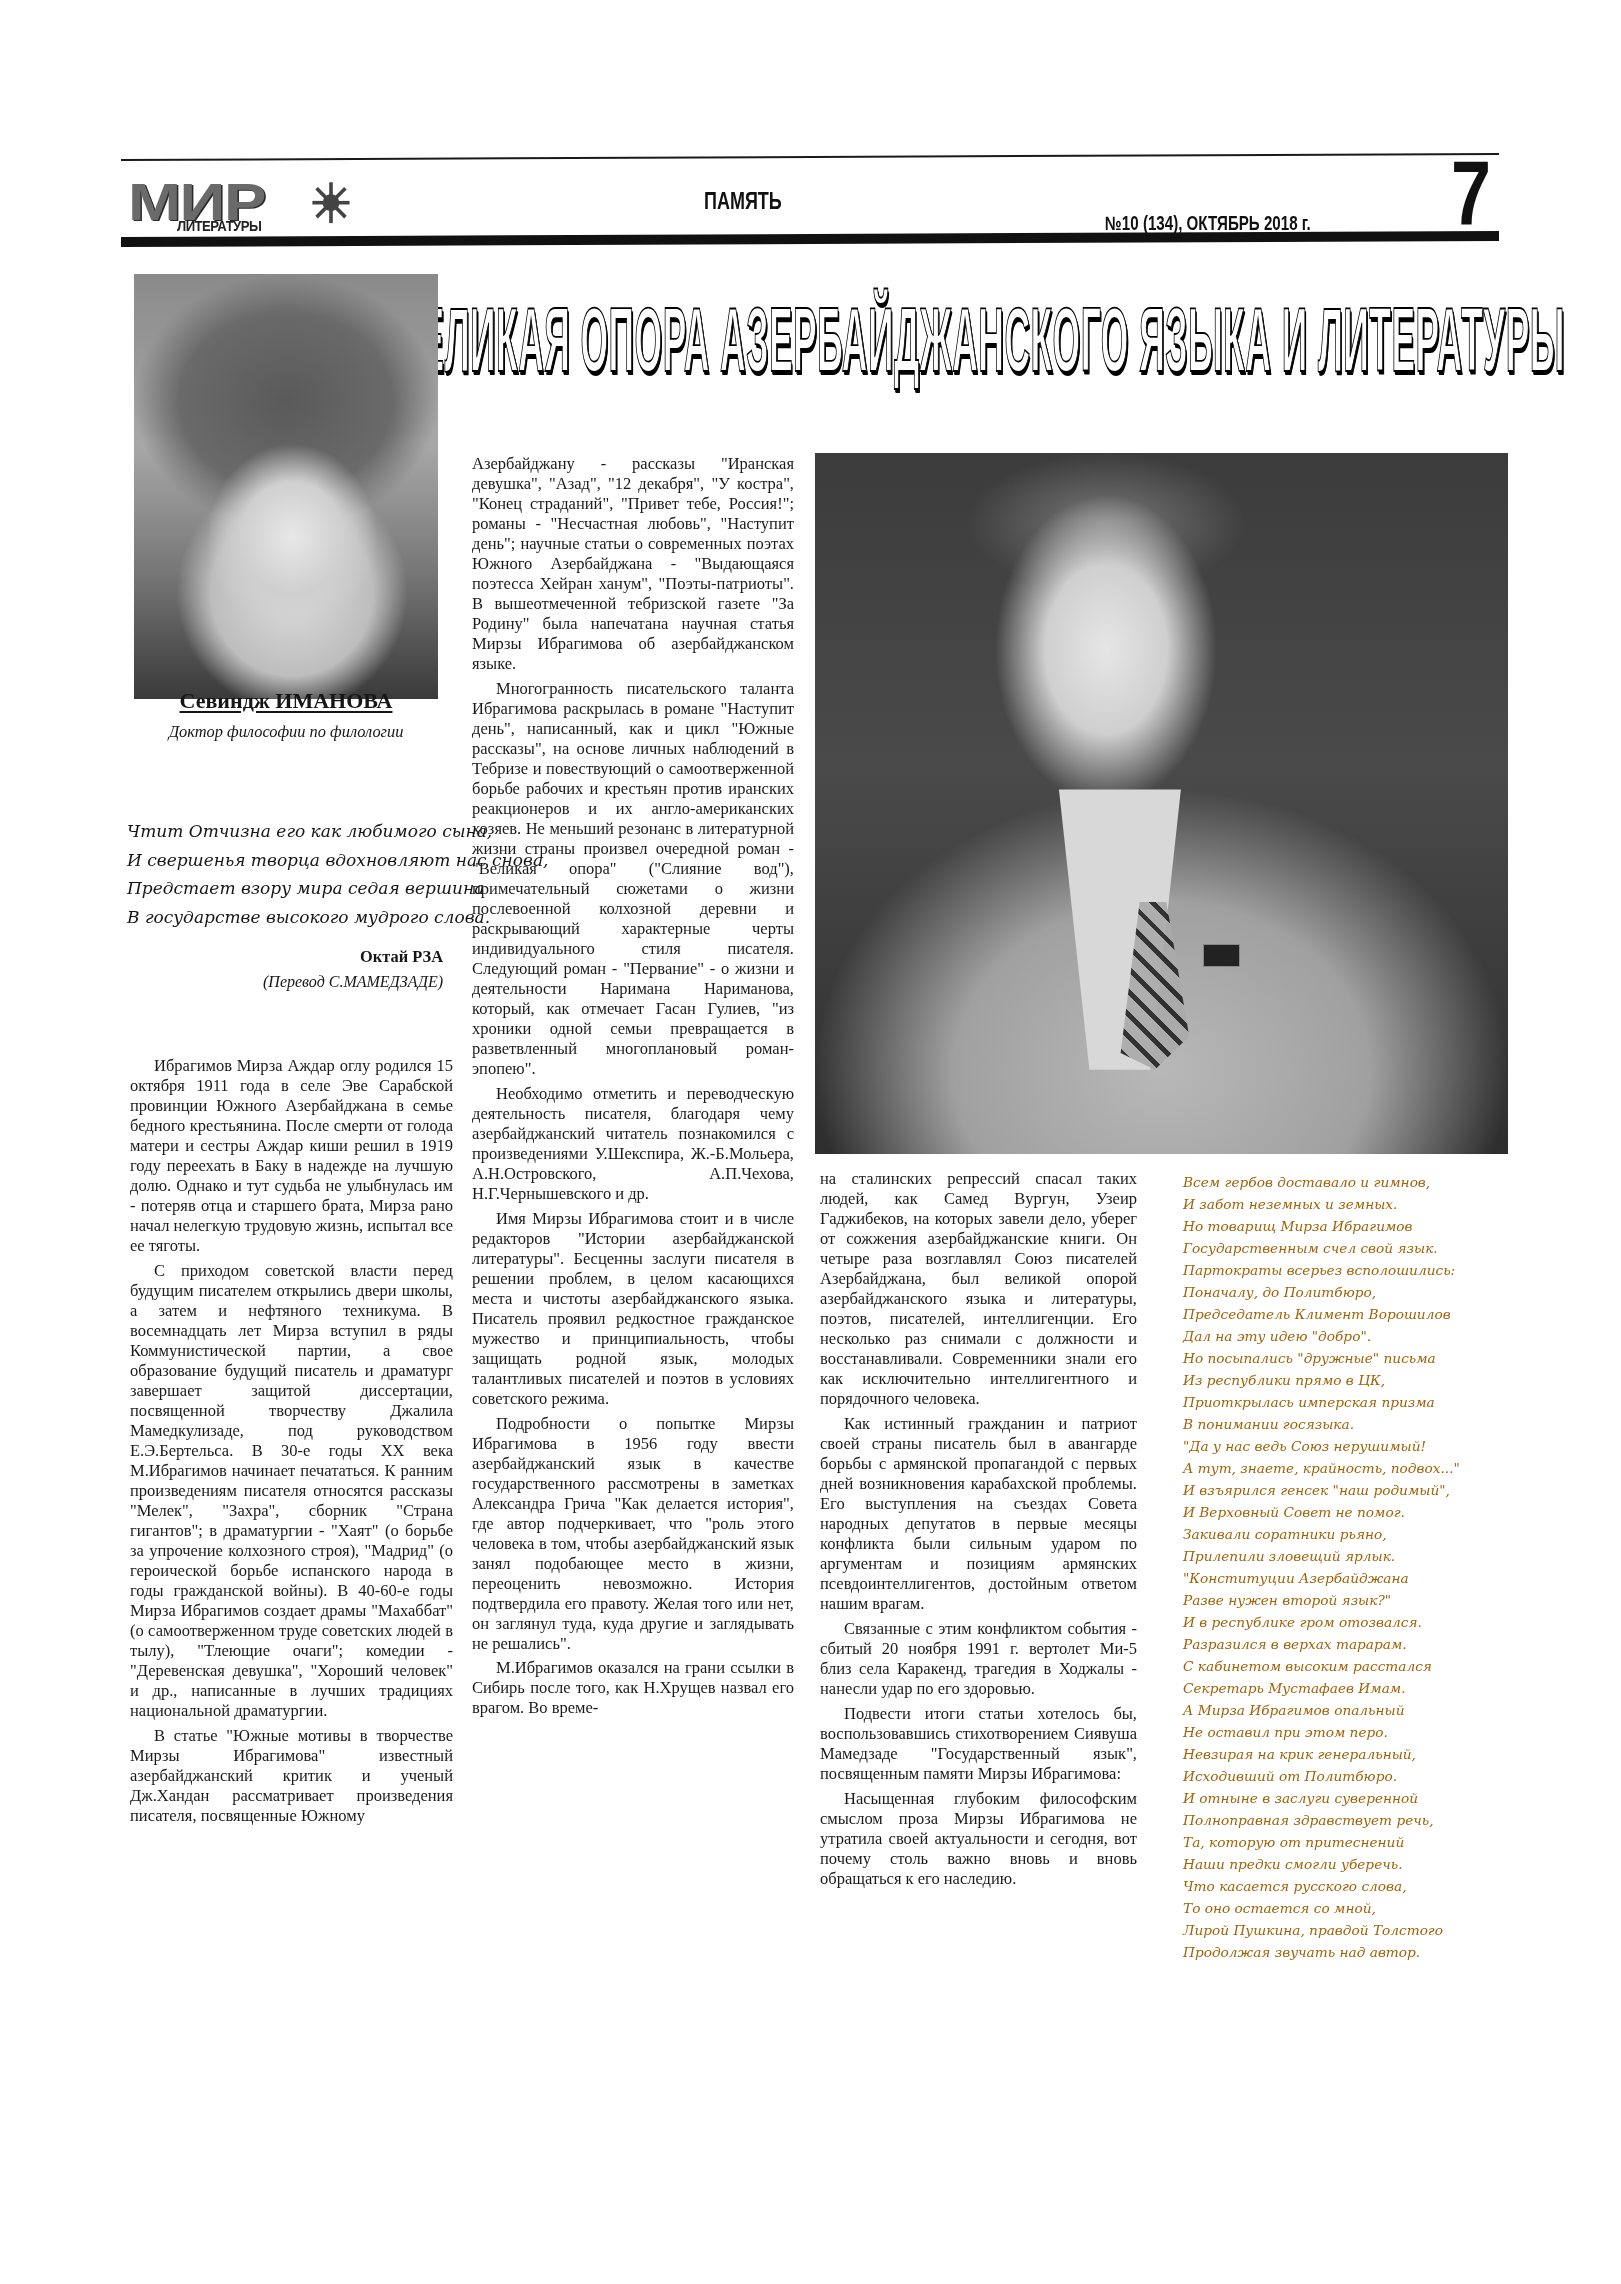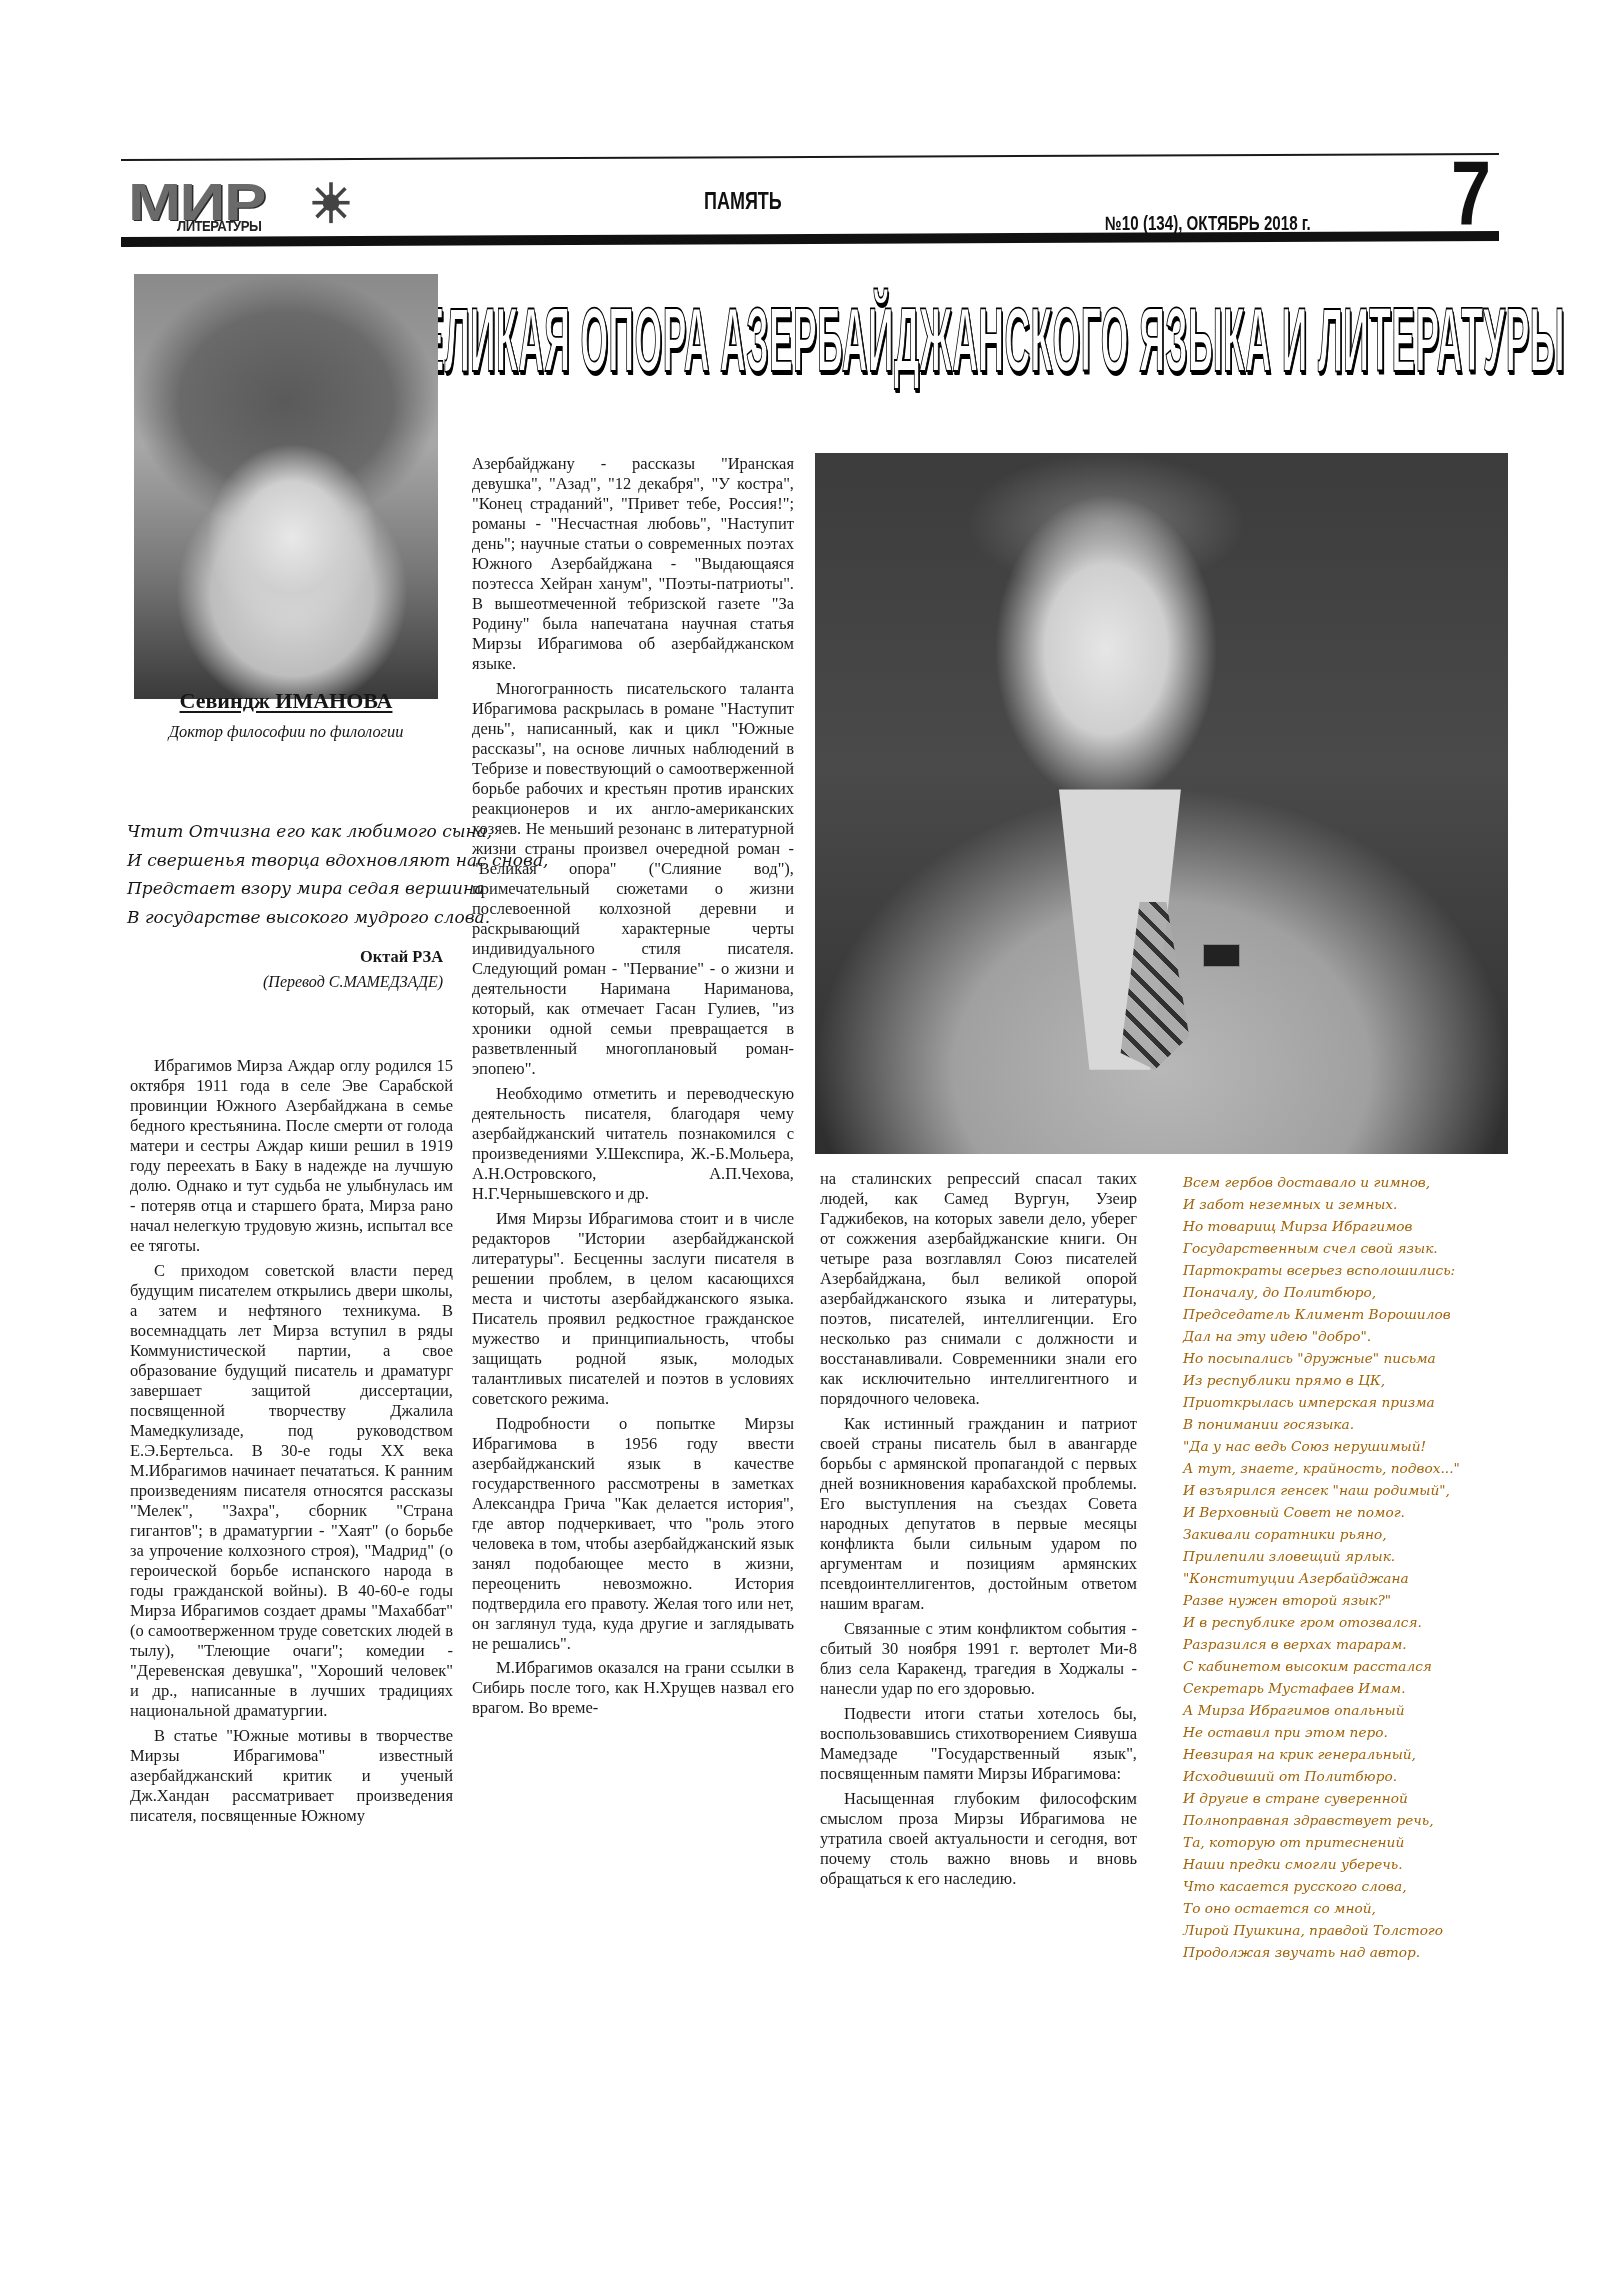--- a/index.html
+++ b/index.html
@@ -127,21 +127,21 @@
   <p>Многогранность писательского таланта Ибрагимова раскрылась в романе "Наступит день", написанный, как и цикл "Южные рассказы", на основе личных наблюдений в Тебризе и повествующий о самоотверженной борьбе рабочих и крестьян против иранских реакционеров и их англо-американских хозяев. Не меньший резонанс в литературной жизни страны произвел очередной роман - "Великая опора" ("Слияние вод"), примечательный сюжетами о жизни послевоенной колхозной деревни и раскрывающий характерные черты индивидуального стиля писателя. Следующий роман - "Первание" - о жизни и деятельности Наримана Нариманова, который, как отмечает Гасан Гулиев, "из хроники одной семьи превращается в разветвленный многоплановый роман-эпопею".</p>
   <p>Необходимо отметить и переводческую деятельность писателя, благодаря чему азербайджанский читатель познакомился с произведениями У.Шекспира, Ж.-Б.Мольера, А.Н.Островского, А.П.Чехова, Н.Г.Чернышевского и др.</p>
   <p>Имя Мирзы Ибрагимова стоит и в числе редакторов "Истории азербайджанской литературы". Бесценны заслуги писателя в решении проблем, в целом касающихся места и чистоты азербайджанского языка. Писатель проявил редкостное гражданское мужество и принципиальность, чтобы защищать родной язык, молодых талантливых писателей и поэтов в условиях советского режима.</p>
   <p>Подробности о попытке Мирзы Ибрагимова в 1956 году ввести азербайджанский язык в качестве государственного рассмотрены в заметках Александра Грича "Как делается история", где автор подчеркивает, что "роль этого человека в том, чтобы азербайджанский язык занял подобающее место в жизни, переоценить невозможно. История подтвердила его правоту. Желая того или нет, он заглянул туда, куда другие и заглядывать не решались".</p>
   <p>М.Ибрагимов оказался на грани ссылки в Сибирь после того, как Н.Хрущев назвал его врагом. Во време-</p>
 </div>
 
 <div id="col-3" class="col">
   <p class="cont">на сталинских репрессий спасал таких людей, как Самед Вургун, Узеир Гаджибеков, на которых завели дело, уберег от сожжения азербайджанские книги. Он четыре раза возглавлял Союз писателей Азербайджана, был великой опорой азербайджанского языка и литературы, поэтов, писателей, интеллигенции. Его несколько раз снимали с должности и восстанавливали. Современники знали его как исключительно интеллигентного и порядочного человека.</p>
   <p>Как истинный гражданин и патриот своей страны писатель был в авангарде борьбы с армянской пропагандой с первых дней возникновения карабахской проблемы. Его выступления на съездах Совета народных депутатов в первые месяцы конфликта были сильным ударом по аргументам и позициям армянских псевдоинтеллигентов, достойным ответом нашим врагам.</p>
-  <p>Связанные с этим конфликтом события - сбитый 30 ноября 1991 г. вертолет Ми-8 близ села Каракенд, трагедия в Ходжалы - нанесли удар по его здоровью.</p>
+  <p>Связанные с этим конфликтом события - сбитый 20 ноября 1991 г. вертолет Ми-5 близ села Каракенд, трагедия в Ходжалы - нанесли удар по его здоровью.</p>
   <p>Подвести итоги статьи хотелось бы, воспользовавшись стихотворением Сиявуша Мамедзаде "Государственный язык", посвященным памяти Мирзы Ибрагимова:</p>
   <p>Насыщенная глубоким философским смыслом проза Мирзы Ибрагимова не утратила своей актуальности и сегодня, вот почему столь важно вновь и вновь обращаться к его наследию.</p>
 </div>
 
 <div id="poem">
     <div>Всем гербов доставало и гимнов,</div>
     <div>И забот неземных и земных.</div>
     <div>Но товарищ Мирза Ибрагимов</div>
     <div>Государственным счел свой язык.</div>
     <div>Партократы всерьез всполошились:</div>
@@ -161,21 +161,21 @@
     <div>"Конституции Азербайджана</div>
     <div>Разве нужен второй язык?"</div>
     <div>И в республике гром отозвался.</div>
     <div>Разразился в верхах тарарам.</div>
     <div>С кабинетом высоким расстался</div>
     <div>Секретарь Мустафаев Имам.</div>
     <div>А Мирза Ибрагимов опальный</div>
     <div>Не оставил при этом перо.</div>
     <div>Невзирая на крик генеральный,</div>
     <div>Исходивший от Политбюро.</div>
-    <div>И другие в стране суверенной</div>
+    <div>И отныне в заслуги суверенной</div>
     <div>Полноправная здравствует речь,</div>
     <div>Та, которую от притеснений</div>
     <div>Наши предки смогли уберечь.</div>
     <div>Что касается русского слова,</div>
     <div>То оно остается со мной,</div>
     <div>Лирой Пушкина, правдой Толстого</div>
     <div>Продолжая звучать над автор.</div>
   </div>
 
 

